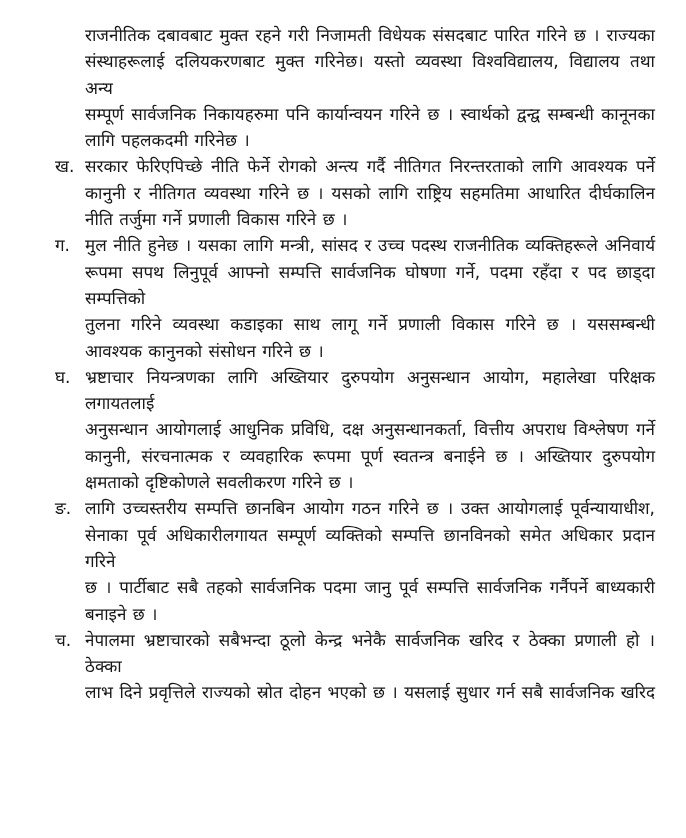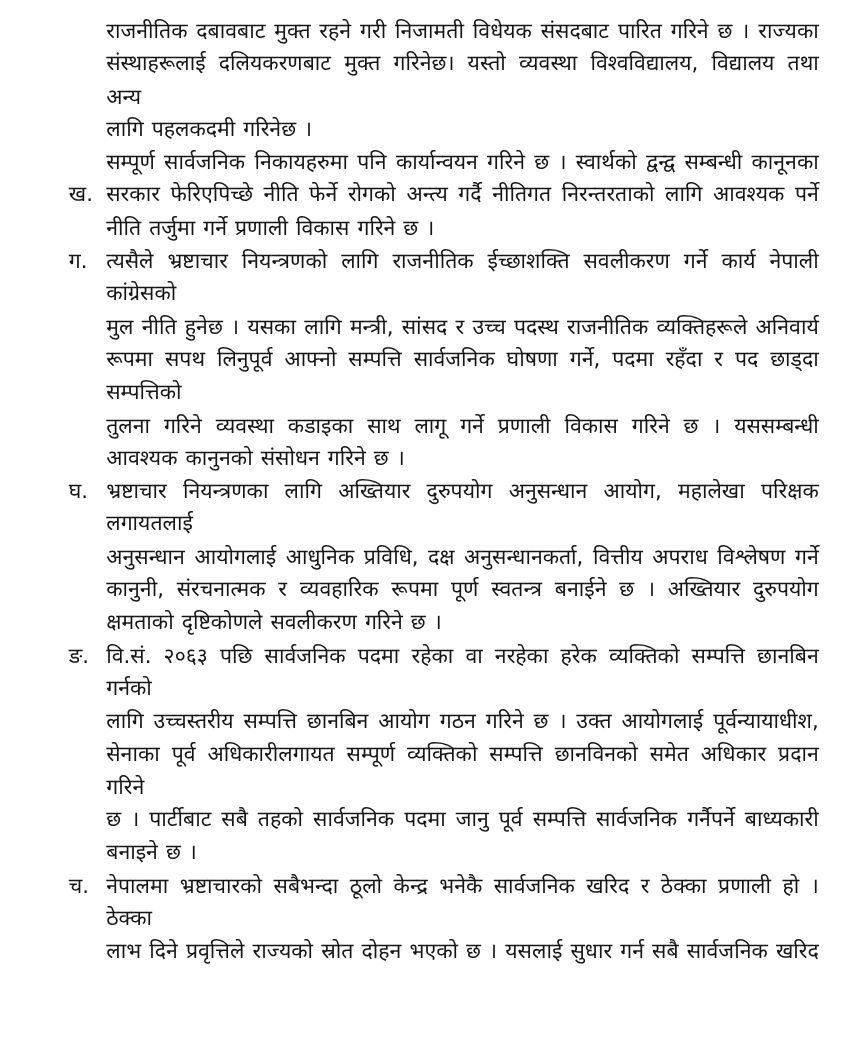--- a/index.html
+++ b/index.html
@@ -9,21 +9,21 @@
   }
   .page {
     position: relative;
     width: 686px;
     height: 803px;
     background: #ffffff;
     color: #161616;
     font-family: "DejaVu Sans", sans-serif;
     overflow: hidden;
     box-sizing: border-box;
-    padding-top: 12px;
+    padding-top: 22px;
   }
   .para {
     display: flex;
     align-items: flex-start;
     margin-left: 55px;
     margin-right: 31px;
   }
   .para-label {
     flex: 0 0 30px;
     font-size: 17px;
@@ -51,58 +51,57 @@
 </style>
 </head>
 <body>
 
 <div class="page">
 
   <div class="para no-label">
     <div class="para-text">
         <div class="line">राजनीतिक दबावबाट मुक्त रहने गरी निजामती विधेयक संसदबाट पारित गरिने छ । राज्यका</div>
         <div class="line">संस्थाहरूलाई दलियकरणबाट मुक्त गरिनेछ। यस्तो व्यवस्था विश्वविद्यालय, विद्यालय तथा अन्य</div>
+        <div class="line">सम्पूर्ण सार्वजनिक निकायहरुमा पनि कार्यान्वयन गरिने छ । स्वार्थको द्वन्द्व सम्बन्धी कानूनका</div>
         <div class="line last">लागि पहलकदमी गरिनेछ ।</div>
-        <div class="line">सम्पूर्ण सार्वजनिक निकायहरुमा पनि कार्यान्वयन गरिने छ । स्वार्थको द्वन्द्व सम्बन्धी कानूनका</div>
       </div>
   </div>
 
   <div class="para">
     <span class="para-label">ख.</span>
     <div class="para-text">
         <div class="line">सरकार फेरिएपिच्छे नीति फेर्ने रोगको अन्त्य गर्दै नीतिगत निरन्तरताको लागि आवश्यक पर्ने</div>
+        <div class="line">कानुनी र नीतिगत व्यवस्था गरिने छ । यसको लागि राष्ट्रिय सहमतिमा आधारित दीर्घकालिन</div>
         <div class="line last">नीति तर्जुमा गर्ने प्रणाली विकास गरिने छ ।</div>
       </div>
   </div>
 
   <div class="para">
     <span class="para-label">ग.</span>
     <div class="para-text">
-        <div class="line">त्यसैले भ्रष्टाचार नियन्त्रणको लागि राजनीतिक ईच्छाशक्ति सवलीकरण गर्ने कार्य नेपाली कांग्रेसको</div>
         <div class="line">मुल नीति हुनेछ । यसका लागि मन्त्री, सांसद र उच्च पदस्थ राजनीतिक व्यक्तिहरूले अनिवार्य</div>
         <div class="line">रूपमा सपथ लिनुपूर्व आफ्नो सम्पत्ति सार्वजनिक घोषणा गर्ने, पदमा रहँदा र पद छाड्दा सम्पत्तिको</div>
         <div class="line">तुलना गरिने व्यवस्था कडाइका साथ लागू गर्ने प्रणाली विकास गरिने छ । यससम्बन्धी</div>
         <div class="line last">आवश्यक कानुनको संसोधन गरिने छ ।</div>
       </div>
   </div>
 
   <div class="para">
     <span class="para-label">घ.</span>
     <div class="para-text">
         <div class="line">भ्रष्टाचार नियन्त्रणका लागि अख्तियार दुरुपयोग अनुसन्धान आयोग, महालेखा परिक्षक लगायतलाई</div>
         <div class="line">अनुसन्धान आयोगलाई आधुनिक प्रविधि, दक्ष अनुसन्धानकर्ता, वित्तीय अपराध विश्लेषण गर्ने</div>
         <div class="line">कानुनी, संरचनात्मक र व्यवहारिक रूपमा पूर्ण स्वतन्त्र बनाईने छ । अख्तियार दुरुपयोग</div>
         <div class="line last">क्षमताको दृष्टिकोणले सवलीकरण गरिने छ ।</div>
       </div>
   </div>
 
   <div class="para">
     <span class="para-label">ङ.</span>
     <div class="para-text">
-        <div class="line">वि.सं. २०६३ पछि सार्वजनिक पदमा रहेका वा नरहेका हरेक व्यक्तिको सम्पत्ति छानबिन गर्नको</div>
         <div class="line">लागि उच्चस्तरीय सम्पत्ति छानबिन आयोग गठन गरिने छ । उक्त आयोगलाई पूर्वन्यायाधीश,</div>
         <div class="line">सेनाका पूर्व अधिकारीलगायत सम्पूर्ण व्यक्तिको सम्पत्ति छानविनको समेत अधिकार प्रदान गरिने</div>
         <div class="line">छ । पार्टीबाट सबै तहको सार्वजनिक पदमा जानु पूर्व सम्पत्ति सार्वजनिक गर्नैपर्ने बाध्यकारी</div>
         <div class="line last">बनाइने छ ।</div>
       </div>
   </div>
 
   <div class="para">
     <span class="para-label">च.</span>
     <div class="para-text">

